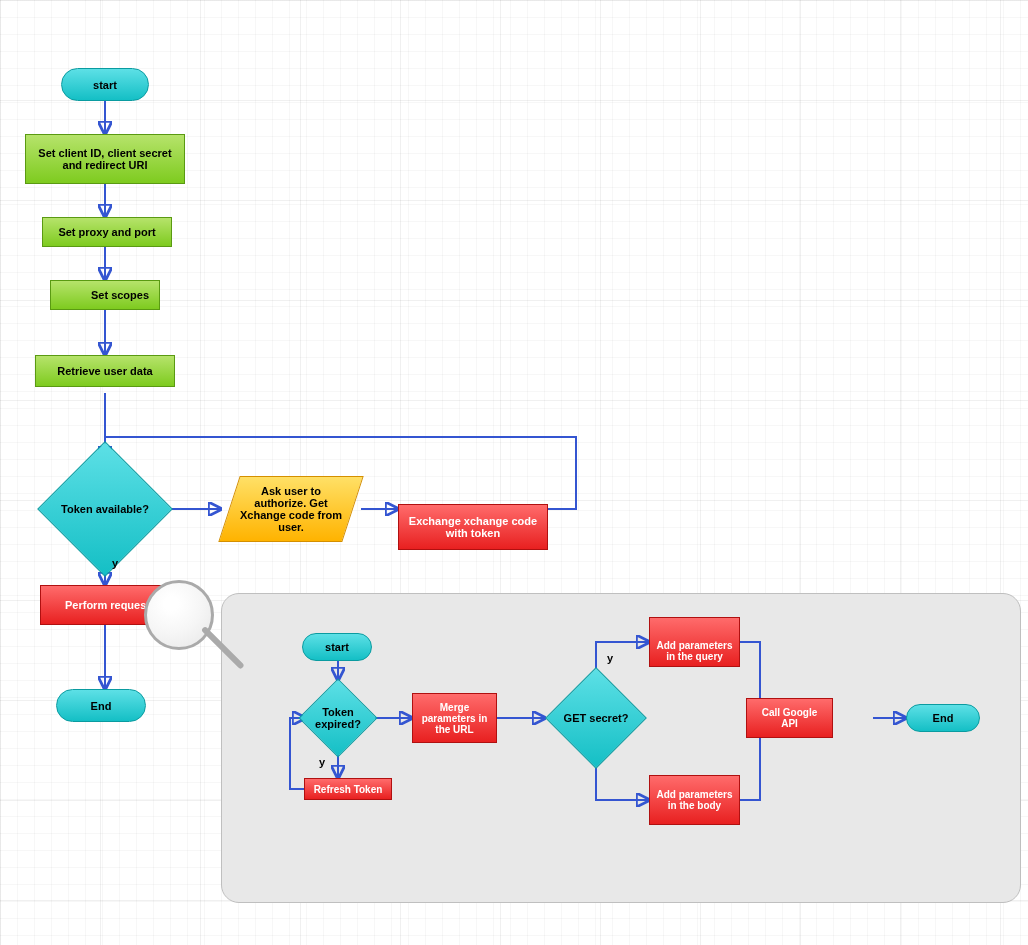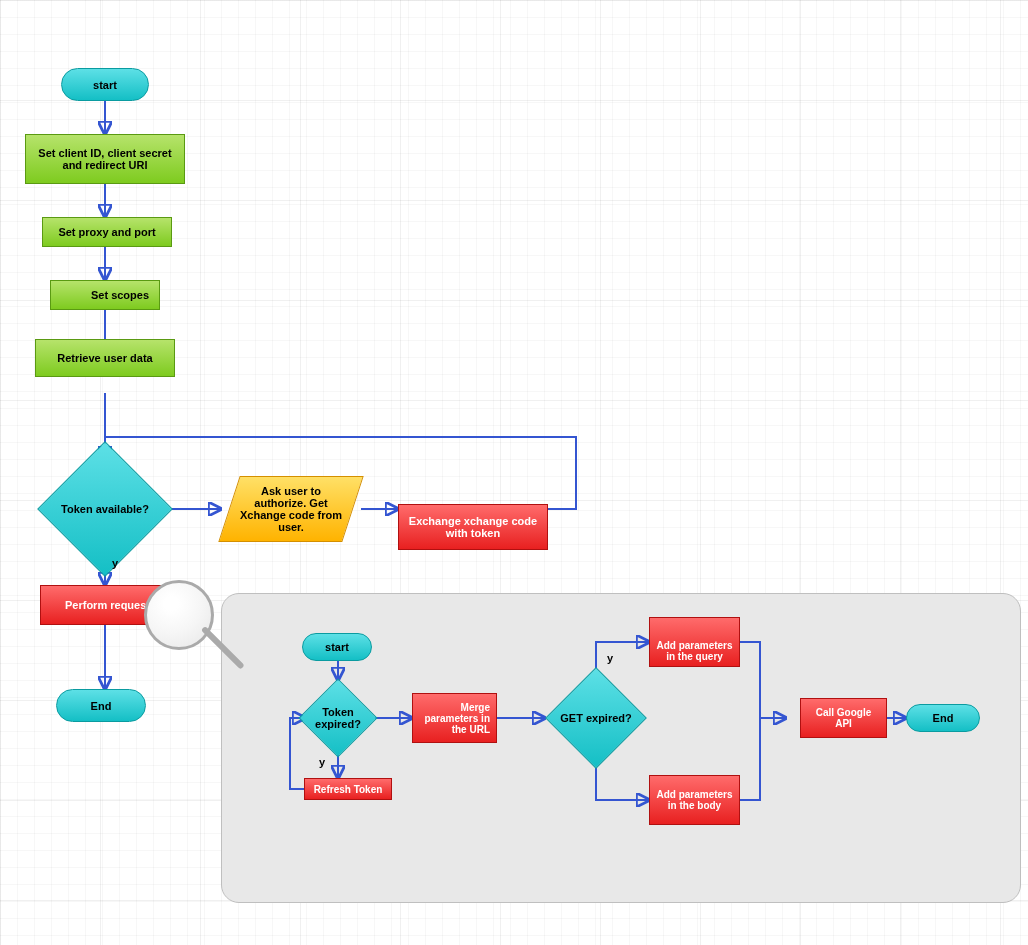--- a/index.html
+++ b/index.html
@@ -206,21 +206,21 @@
   </div>
 
   <div class="node proc" style="left:42px; top:217px; width:130px; height:30px;justify-content:center;">
     <span>Set proxy and port</span>
   </div>
 
   <div class="node proc" style="left:50px; top:280px; width:110px; height:30px;padding-left:36px;">
     <span>Set scopes</span>
   </div>
 
-  <div class="node proc" style="left:35px; top:339px; width:140px; height:38px;">
+  <div class="node proc" style="left:35px; top:355px; width:140px; height:32px;">
     <span>Retrieve user data</span>
   </div>
 
   <div class="diamond" style="position:absolute; left:105px; top:509px;">
     <div class="shape" style="width:94px; height:94px;"></div>
     <div class="label" style="width:120px;">Token available?</div>
   </div>
   <div class="edge-label" style="left:112px; top:557px;">y</div>
 
   <div class="node para" style="left:229px; top:476px; width:124px; height:66px;">
@@ -251,39 +251,39 @@
   <div class="diamond" style="position:absolute; left:338px; top:718px;">
     <div class="shape" style="width:54px; height:54px;"></div>
     <div class="label" style="width:80px;">Token expired?</div>
   </div>
   <div class="edge-label" style="left:319px; top:756px;">y</div>
 
   <div class="node redproc" style="left:304px; top:778px; width:88px; height:22px; font-size:10px;">
     <span>Refresh Token</span>
   </div>
 
-  <div class="node redproc" style="left:412px; top:693px; width:85px; height:50px; font-size:10px;text-align:right;">
+  <div class="node redproc" style="left:412px; top:693px; width:85px; height:50px; font-size:10px;">
     <span>Merge parameters in the URL</span>
   </div>
 
   <div class="diamond" style="position:absolute; left:596px; top:718px;">
     <div class="shape" style="width:70px; height:70px;"></div>
-    <div class="label" style="width:92px;">GET expired?</div>
+    <div class="label" style="width:92px;">GET secret?</div>
   </div>
   <div class="edge-label" style="left:607px; top:652px;">y</div>
 
   <div class="node redproc" style="left:649px; top:617px; width:91px; height:50px; font-size:10px;align-items:flex-end;">
     <span>Add parameters in the query</span>
   </div>
 
   <div class="node redproc" style="left:649px; top:775px; width:91px; height:50px; font-size:10px;">
     <span>Add parameters in the body</span>
   </div>
 
-  <div class="node redproc" style="left:800px; top:698px; width:87px; height:40px; font-size:10px;">
+  <div class="node redproc" style="left:746px; top:698px; width:87px; height:40px; font-size:10px;">
     <span>Call Google API</span>
   </div>
 
   <div class="node term" style="left:906px; top:704px; width:74px; height:28px;">
     <span>End</span>
   </div>
 
 </div>
 
 </body></html>

